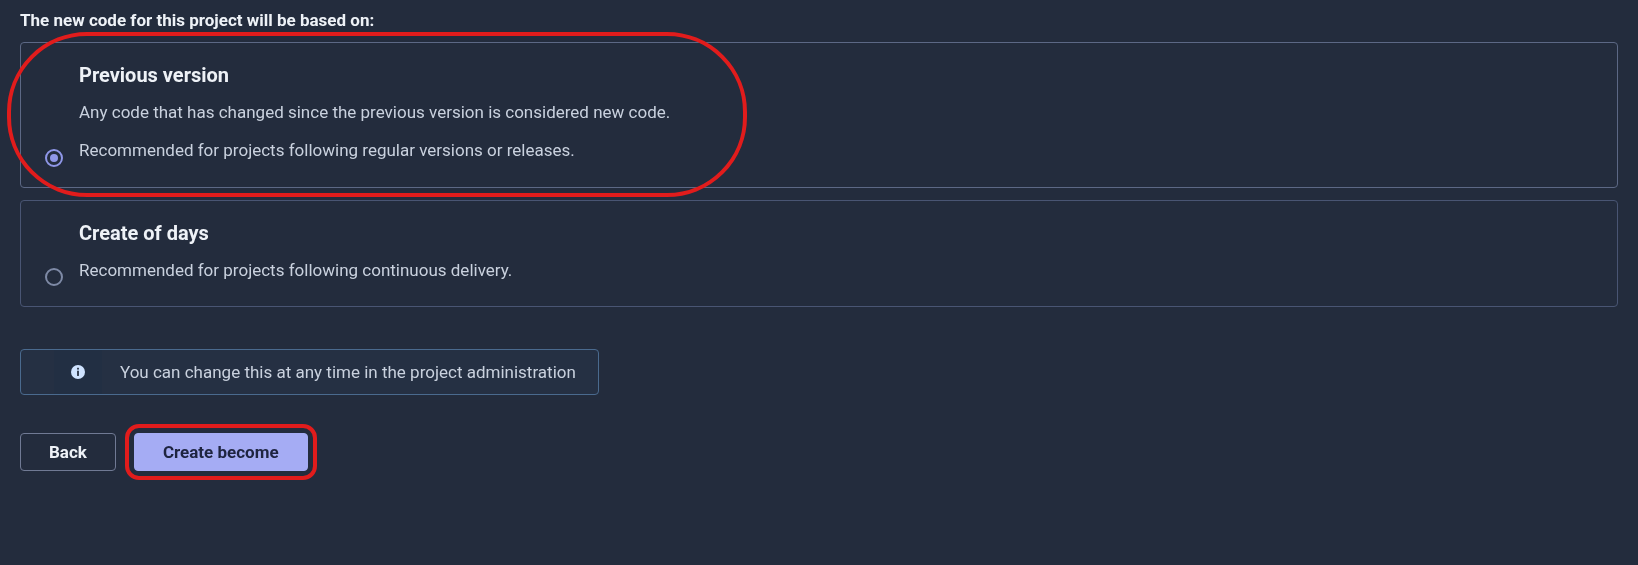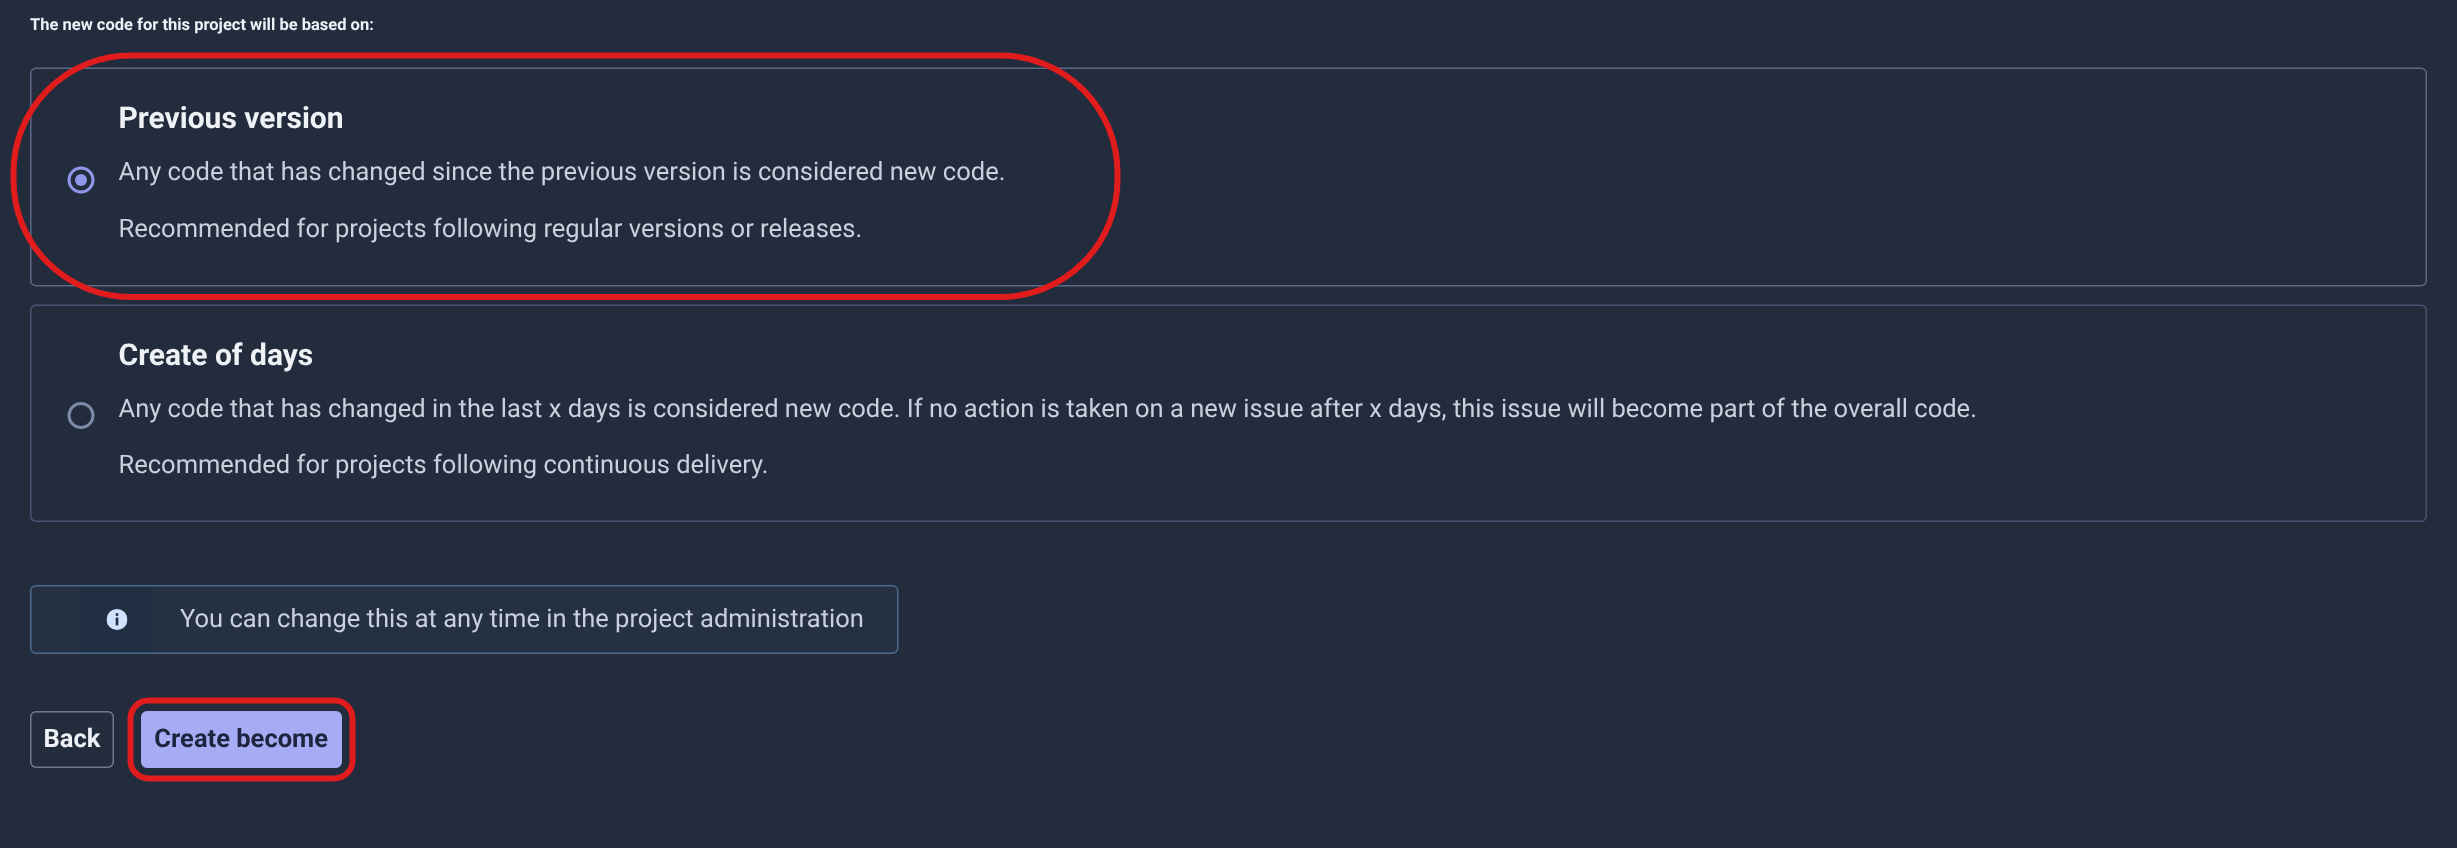--- a/index.html
+++ b/index.html
@@ -22,31 +22,31 @@
     color:var(--text);
     width:1638px;
     height:565px;
     overflow:hidden;
   }
   .page{
     padding:0 20px 18px 20px;
   }
   .section-title{
     font-weight:700;
-    font-size:11px;
+    font-size:17px;
     color:var(--text);
-    margin:10px 0 22px 0;
+    margin:10px 0 12px 0;
   }
   .option{
     border:1px solid var(--card-border-light);
     border-radius:4px;
     padding:20px 24px 20px 24px;
     margin-bottom:12px;
     display:flex;
-    align-items:center;
+    align-items:flex-end;
     gap:16px;
     background:transparent;
     position:relative;
   }
   .option + .option{
     border-color:var(--card-border);
   }
   .radio{
     flex:0 0 auto;
     width:18px;height:18px;
@@ -99,21 +99,21 @@
   }
   .footer{
     margin-top:38px;
     display:flex;
     gap:18px;
     align-items:center;
   }
   .btn{
     font-size:17px;
     font-weight:700;
-    padding:8px 8px;
+    padding:8px 28px;
     border-radius:4px;
     cursor:pointer;
     user-select:none;
   }
   .btn-secondary{
     background:transparent;
     color:var(--text);
     border:1px solid #707a94;
   }
   .btn-primary{
@@ -159,21 +159,20 @@
       <div class="opt-line">Any code that has changed since the previous version is considered new code.</div>
       <div class="opt-line">Recommended for projects following regular versions or releases.</div>
     </div>
   </label>
 
   
   <label class="option">
     <span class="radio empty"></span>
     <div class="opt-body">
       <div class="opt-title">Create of days</div>
-      <div class="opt-line">Any code that has changed in the last x days is considered new code. If no action is taken on a new issue after x days, this issue will become part of the overall code.</div>
       <div class="opt-line">Recommended for projects following continuous delivery.</div>
     </div>
   </label>
 
   
   <div class="info-box">
     <div class="info-icon">
       <svg width="14" height="14" viewBox="0 0 16 16" fill="currentColor">
         <circle cx="8" cy="8" r="8"></circle>
         <rect x="7" y="6.5" width="2" height="6" fill="#232c3d"></rect>

